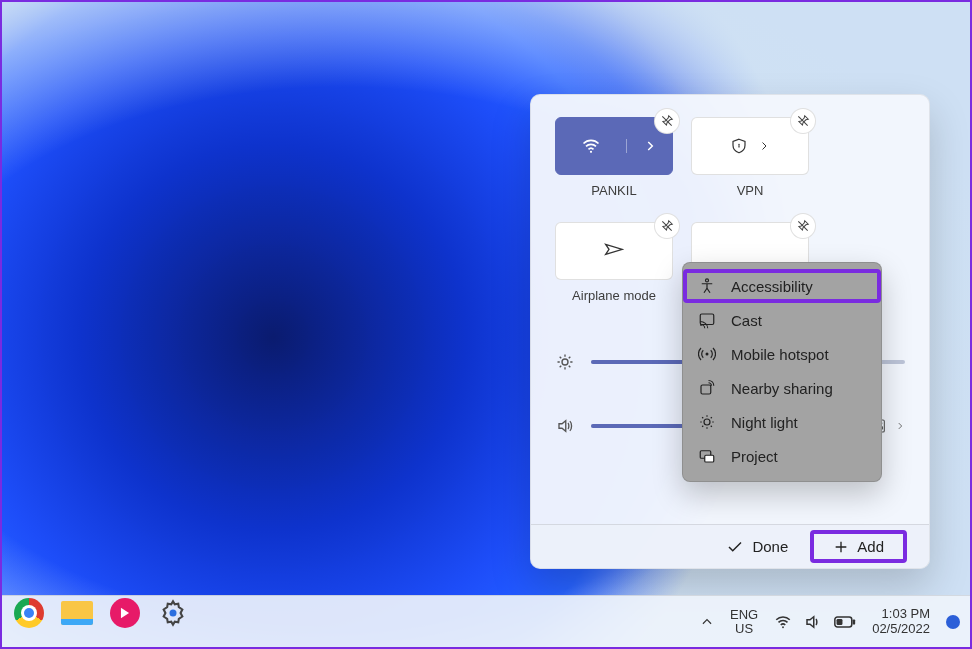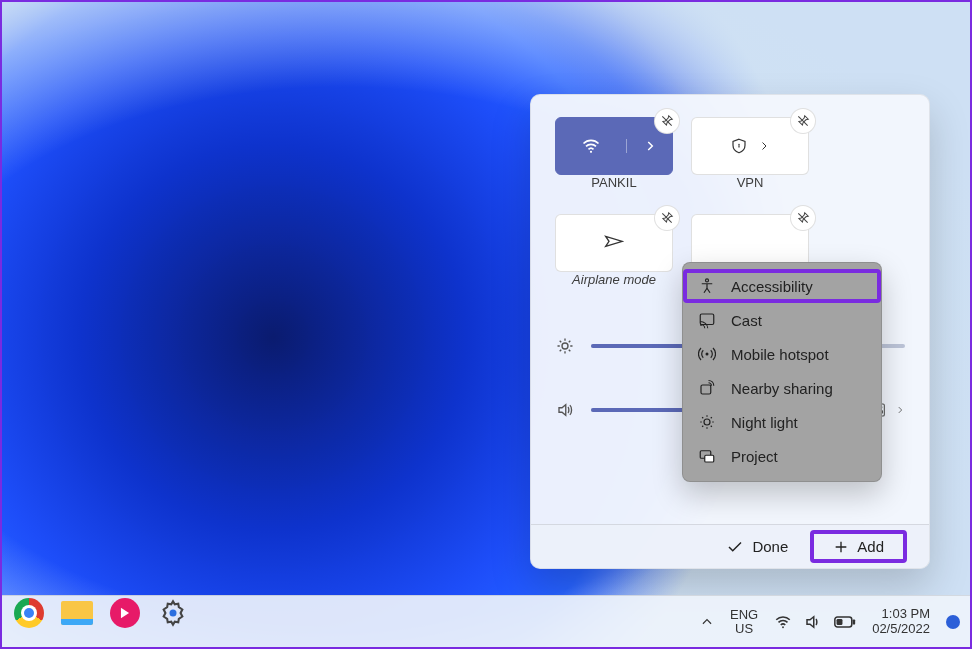--- a/index.html
+++ b/index.html
@@ -30,22 +30,22 @@
     border: 1px solid rgba(0,0,0,.12); background: #fff;
   }
   .tile.split { display: grid; grid-template-columns: 1fr 46px; background: #5b69b7; border-color: #5b69b7; }
   .tile.split .half { display:flex; align-items:center; justify-content:center; color:#fff; }
   .tile.split .half + .half { border-left: 1px solid rgba(255,255,255,.4); }
   .tile .pin {
     position: absolute; top: -10px; right: -8px; width: 26px; height: 26px; border-radius: 50%;
     background: #fff; border: 1px solid rgba(0,0,0,.12); display:flex; align-items:center; justify-content:center;
     color:#444;
   }
-  .tile-label { font-size: 13px; color:#3d3d3d; text-align:center; }
-  .row2 { margin-top: 24px; font-style: italic; }
+  .tile-label { font-size: 13px; color:#3d3d3d; margin-top: 8px; text-align:center; }
+  .row2 { margin-top: 24px; }
   .slider-row { display:flex; align-items:center; gap:16px; margin-top: 28px; height: 30px; }
   .slider-row .icon { width:20px; display:flex; justify-content:center; color:#555; }
   .slider { flex:1; height:4px; background:#bcc4d8; position:relative; border-radius:2px; }
   .slider .fill { position:absolute; left:0; top:0; height:4px; background:#5b69b7; border-radius:2px; }
   .slider .thumb { position:absolute; top:50%; width:20px; height:20px; border-radius:50%; background:#fff; border:4px solid #5b69b7; transform:translate(-50%,-50%); }
   .vol-extra { display:flex; align-items:center; gap:6px; color:#555; }
   .footer {
     position:absolute; left:0; right:0; bottom:0; height:44px;
     border-top:1px solid rgba(0,0,0,.1); display:flex; justify-content:flex-end; align-items:center; gap:14px; padding:0 22px;
     background: rgba(236,240,250,.95); border-bottom-left-radius:10px; border-bottom-right-radius:10px;

